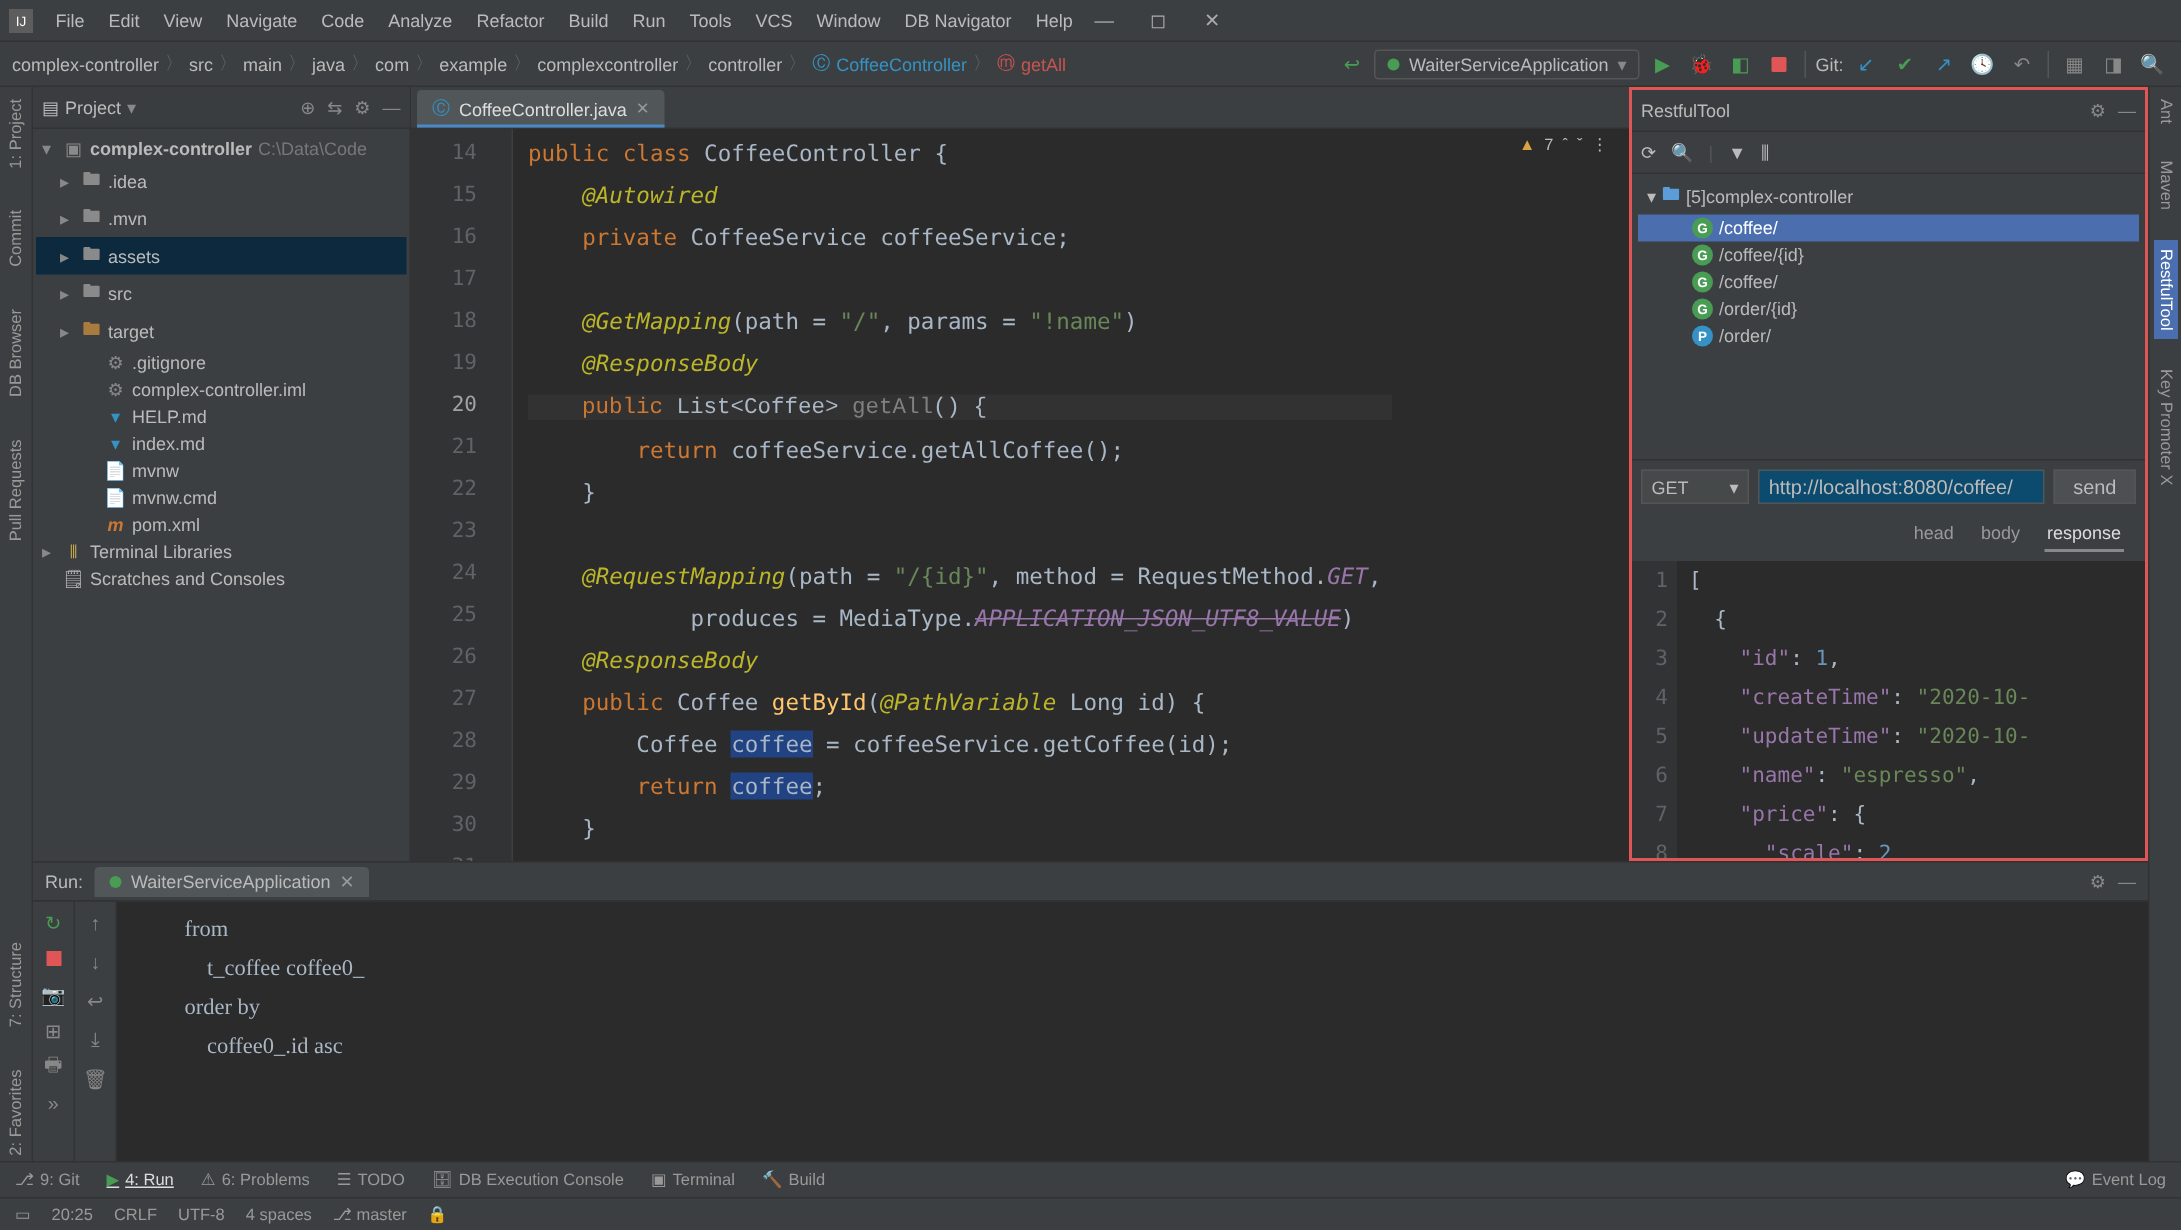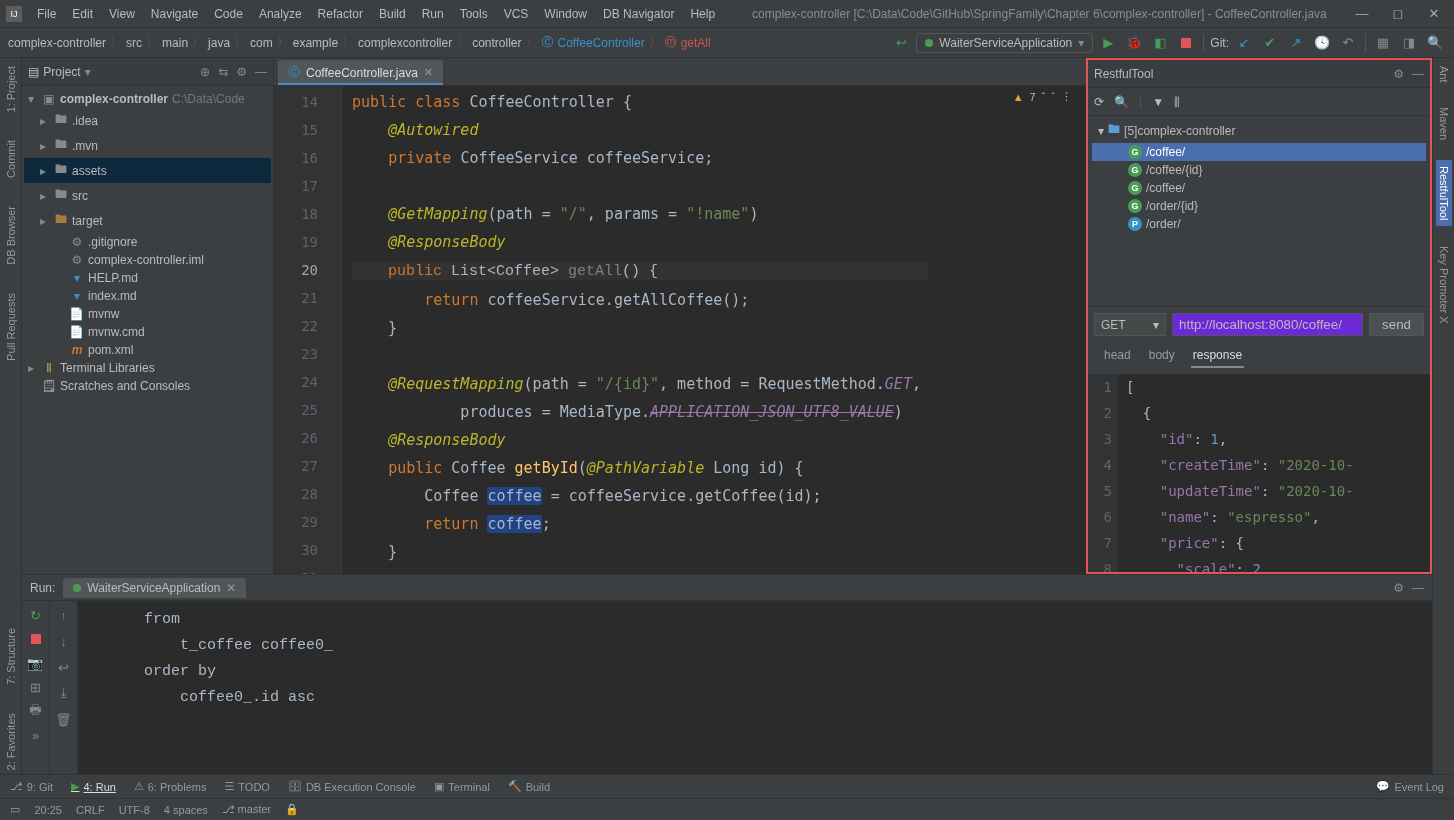--- a/index.html
+++ b/index.html
@@ -278,28 +278,28 @@
   border-top: 1px solid #323232;
   display: flex; flex-direction: column; gap: 4px;
 }
 .req-row { display: flex; gap: 6px; }
 .req-select {
   background: #45494a; border: 1px solid #555; color: #bbb;
   padding: 3px 6px; width: 78px;
   display: flex; justify-content: space-between; align-items: center;
 }
 .req-input {
-  flex: 1; background: #6d28d9; border: 1px solid #555; color: #bbb;
+  flex: 1; background: #0c4a6e; border: 1px solid #555; color: #bbb;
   padding: 3px 6px;
 }
 .req-btn {
   background: #4c5052; border: 1px solid #555; color: #bbb;
   padding: 3px 12px;
 }
-.rest-tabs { display: flex; gap: 14px; padding: 4px 8px 0; }
+.rest-tabs { display: flex; gap: 14px; padding: 4px 8px 0; justify-content: flex-end; }
 .rest-tab { padding: 4px 2px; color: #999; cursor: pointer; }
 .rest-tab.active { color: #ddd; border-bottom: 2px solid #888; }
 .rest-response {
   flex: 1;
   display: flex;
   overflow: hidden;
   font-family: Consolas, monospace;
   font-size: 14px;
   line-height: 26px;
   background: #2b2b2b;
@@ -344,21 +344,21 @@
 .run-toolbar2 {
   width: 28px;
   background: #3c3f41;
   border-right: 1px solid #323232;
   display: flex; flex-direction: column; align-items: center;
   padding-top: 6px; gap: 10px;
 }
 .rt-btn { width: 16px; height: 16px; display: flex; align-items:center; justify-content:center; color: #888; font-size: 13px;}
 .run-console {
   flex: 1;
-  font-family: Liberation Mono, monospace;
+  font-family: Liberation Serif, serif;
   font-size: 15px;
   line-height: 26px;
   padding: 6px 30px;
   color: #a9b7c6;
   white-space: pre;
   overflow: auto;
 }
 
 
 .bottom-toolbar {
@@ -397,21 +397,20 @@
     <div class="menu-item">Analyze</div>
     <div class="menu-item">Refactor</div>
     <div class="menu-item">Build</div>
     <div class="menu-item">Run</div>
     <div class="menu-item">Tools</div>
     <div class="menu-item">VCS</div>
     <div class="menu-item">Window</div>
     <div class="menu-item">DB Navigator</div>
     <div class="menu-item">Help</div>
   </div>
-  <div class="title-text">complex-controller [C:\Data\Code\GitHub\SpringFamily\Chapter 6\complex-controller] - CoffeeController.java</div>
   <div class="window-controls">
     <div class="win-ctrl">—</div>
     <div class="win-ctrl">◻</div>
     <div class="win-ctrl">✕</div>
   </div>
 </div>
 
 <div class="navbar">
   <div class="breadcrumb">
     <span class="bc-item">complex-controller</span>

